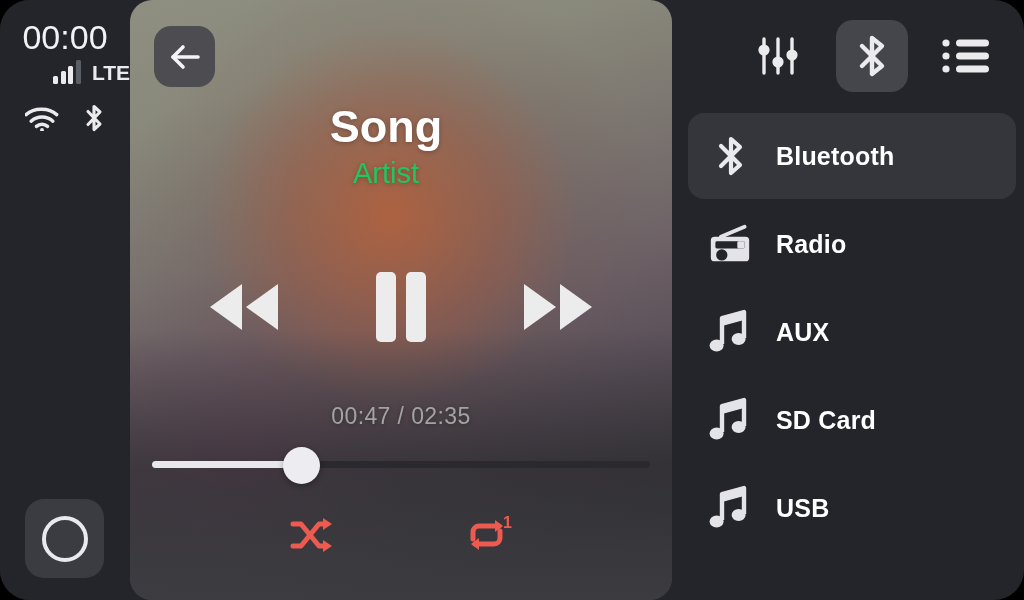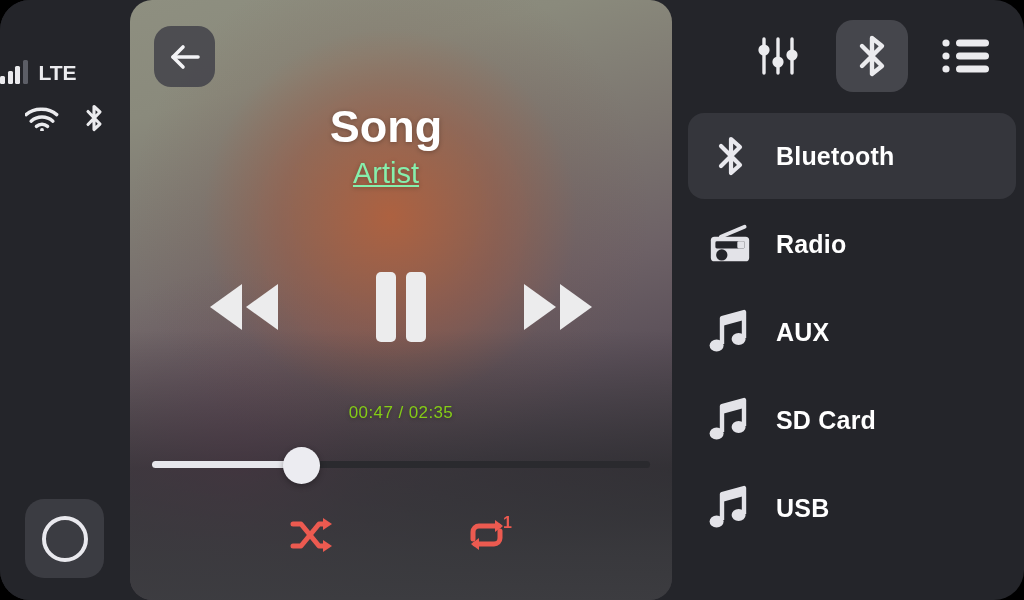--- a/index.html
+++ b/index.html
@@ -38,21 +38,21 @@
     font-size: 34px;
     font-weight: 300;
     letter-spacing: 0px;
   }
 
   .net-row {
     position: absolute;
     top: 60px; left: 0; width: 130px;
     display: flex;
     align-items: flex-end;
-    justify-content: flex-start;
+    justify-content: flex-end;
     gap: 11px;
   }
   .bars { display: flex; align-items: flex-end; gap: 2.5px; height: 24px; }
   .bars i { display:block; width: 5px; border-radius: 1.5px; background: #ebebee; }
   .bars i.b1 { height: 8px; }
   .bars i.b2 { height: 13px; }
   .bars i.b3 { height: 18px; }
   .bars i.b4 { height: 24px; background: #5c5e66; }
   .lte {
     color: #ebebee;
@@ -124,46 +124,45 @@
 
   .meta { position: absolute; left: 0; top: 100px; width: 512px; text-align: center; }
   .song-title {
     color: #ffffff;
     font-size: 45px;
     font-weight: bold;
     line-height: 54px;
     text-shadow: 0 1px 5px rgba(0,0,0,0.28);
   }
   .song-artist {
-    color: #86efac;
+    color: #22c55e;
     font-size: 29px;
     font-weight: normal;
     line-height: 38px;
     text-shadow: 0 1px 5px rgba(0,0,0,0.28);
-    text-decoration: underline;
   }
 
   .transport {
     position: absolute;
     left: 0; top: 268px;
     width: 542px;
     display: flex;
     align-items: center;
     justify-content: center;
     gap: 86px;
   }
   .tbtn { display: flex; align-items: center; justify-content: center; }
 
   .time-label {
     position: absolute;
     left: 0; top: 403px;
     width: 542px;
     text-align: center;
-    color: #84cc16;
-    font-size: 17px;
+    color: #a3a3a3;
+    font-size: 23px;
     font-weight: normal;
     letter-spacing: 0.4px;
     text-shadow: 0 1px 4px rgba(0,0,0,0.3);
   }
 
   .seek {
     position: absolute;
     left: 22px; top: 455px;
     width: 498px; height: 18px;
   }
@@ -241,20 +240,21 @@
     letter-spacing: 0.2px;
   }
 </style>
 </head>
 <body>
 
 <div id="screen">
 
   <div id="status-rail">
 
+    <div class="clock">00:00</div>
 
     <div class="net-row">
       <span class="bars">
         <i class="b1"></i>
           <i class="b2"></i>
           <i class="b3"></i>
           <i class="b4"></i>
       </span>
       <span class="lte">LTE</span>
     </div>

